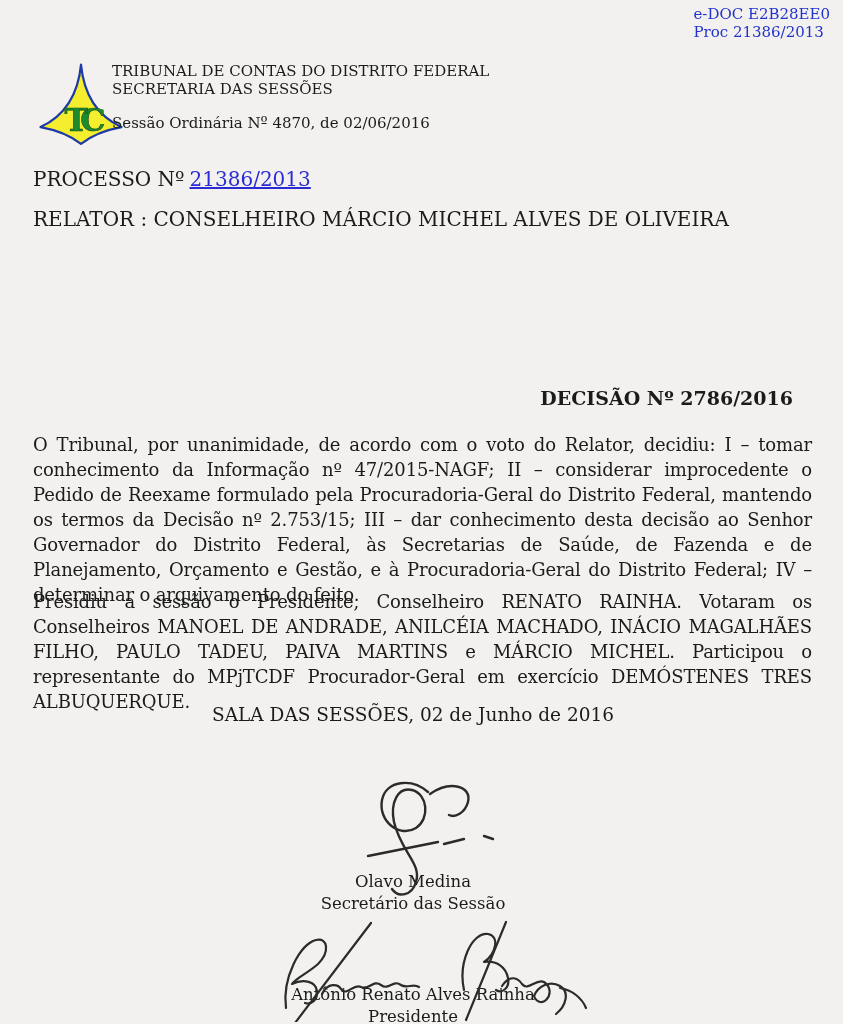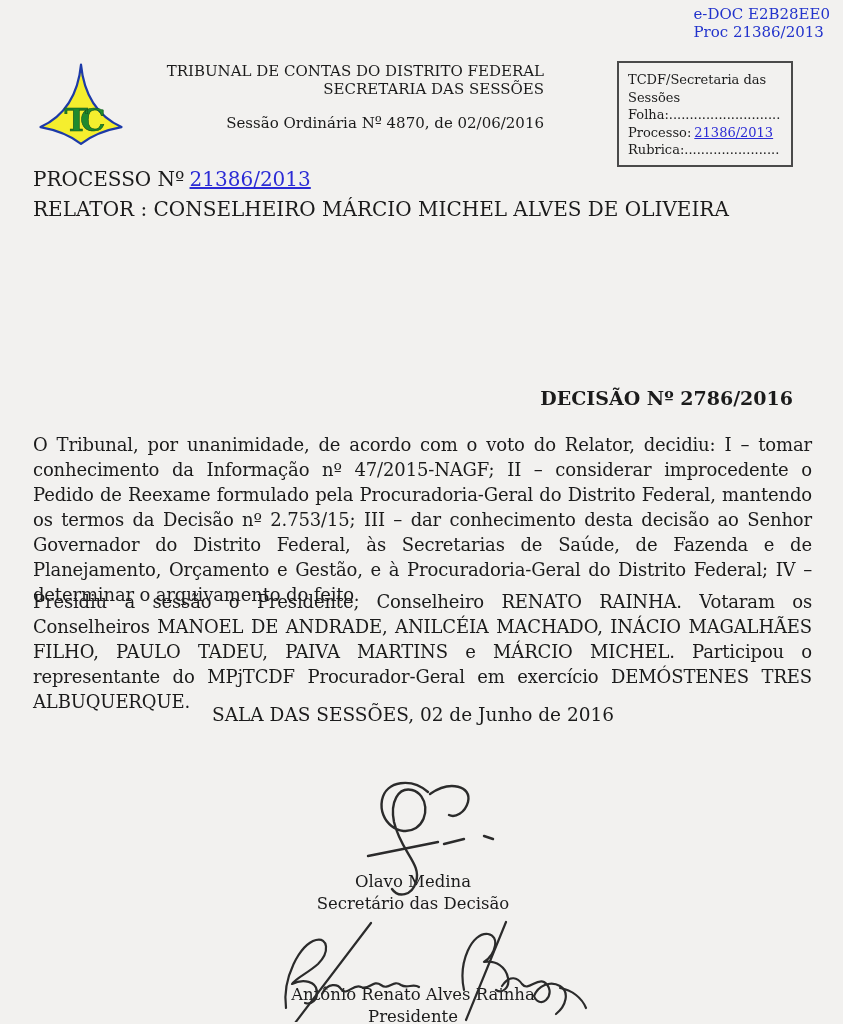--- a/index.html
+++ b/index.html
@@ -19,40 +19,40 @@
     text-align: left;
   }
   .docref a { display: block; color: #2233cc; text-decoration: none; cursor: pointer; }
 
   
   .logo { position: absolute; left: 37px; top: 60px; width: 88px; height: 92px; }
   .logo-shape { fill: #f5ee2e; stroke: #1d3aa8; stroke-width: 2.5; stroke-linejoin: round; }
   .logo-text { fill: #1e8a2e; stroke: #15551c; stroke-width: 0.7; font-weight: bold; font-family: "DejaVu Serif", serif; }
 
   
-  .header-center { position: absolute; left: 104px; top: 62px; width: 440px; text-align: right; }
+  .header-center { position: absolute; left: 112px; top: 62px; width: 440px; text-align: left; }
   .h-org { font-size: 15px; }
   .h-dept { font-size: 15px; }
   .h-session { font-size: 15px; margin-top: 16px; }
 
   
   .stamp {
     position: absolute; left: 617px; top: 61px; width: 155px;
     border: 2px solid #4a4a4a;
     padding: 8px 8px 6px 9px;
     font-size: 13px; line-height: 17.5px;
   }
   .link { color: #2b2bd5; text-decoration: underline; cursor: pointer; }
   .stamp .link { margin-left: 3px; }
 
   
   .lineblock { position: absolute; left: 33px; font-size: 20px; }
   .processo { top: 167px; }
   .processo .link { margin-left: 5px; }
-  .relator { top: 197px; }
+  .relator { top: 207px; }
   .para {
     position: absolute; left: 33px; width: 779px; margin: 0;
     font-size: 18px; line-height: 25px; letter-spacing: -0.15px;
     text-align: justify;
   }
   .ementa { top: 255px; }
   .dtitle {
     position: absolute; left: 33px; top: 387px; width: 760px;
     text-align: right; font-weight: bold; font-size: 19px;
   }
@@ -91,28 +91,20 @@
     <path class="logo-shape" d="M50,3 Q55,55 96,74 Q68,79 50,93 Q32,79 4,74 Q45,55 50,3 Z"></path>
     <text class="logo-text" x="50" y="78" text-anchor="middle" font-size="36" letter-spacing="-9">TC</text>
   </svg>
 
   <div class="header-center">
     <div class="h-org">TRIBUNAL DE CONTAS DO DISTRITO FEDERAL</div>
     <div class="h-dept">SECRETARIA DAS SESSÕES</div>
     <div class="h-session">Sessão Ordinária Nº 4870, de 02/06/2016</div>
   </div>
 
-  <div class="stamp">
-    <div>TCDF/Secretaria das Sessões</div>
-    <div>Folha:...........................</div>
-    <div>
-      <span>Processo:</span><a class="link">21386/2013</a>
-    </div>
-    <div>Rubrica:.......................</div>
-  </div>
 
   <div class="lineblock processo">
     <span>PROCESSO Nº</span><a class="link">21386/2013</a>
   </div>
 
   <div class="lineblock relator">RELATOR : CONSELHEIRO MÁRCIO MICHEL ALVES DE OLIVEIRA</div>
 
 
   <div class="dtitle">DECISÃO Nº 2786/2016</div>
 
@@ -124,21 +116,21 @@
 
   <svg class="sig-svg sig1" viewBox="0 0 175 125">
     <path d="M90,16 C74,2 48,4 44,24 C40,46 62,62 78,52 C92,43 90,18 74,14 C60,11 52,26 56,46 C63,76 84,88 78,106 C74,120 60,122 54,113"></path>
     <path d="M92,18 C112,4 134,10 130,26 C127,37 117,42 111,39"></path>
     <path d="M30,80 L100,66"></path>
     <path d="M106,68 L126,63"></path>
     <path d="M146,60 l9,3"></path>
   </svg>
   <div class="signame sig1name">
     <div>Olavo Medina</div>
-    <div>Secretário das Decisão</div>
+    <div>Secretário das Sessão</div>
   </div>
 
   <svg class="sig-svg sig2" viewBox="0 0 340 102">
     <path d="M36,88 C32,58 50,24 66,20 C78,17 80,32 68,44 C58,53 46,58 42,64 C54,58 66,62 67,71 C68,80 61,85 55,83"></path>
     <path d="M72,74 C78,62 88,64 91,69 C97,77 103,63 111,67 C119,71 123,59 131,65 C139,71 143,59 151,65 C157,69 163,63 169,67"></path>
     <path d="M121,3 L45,103"></path>
     <path d="M214,70 C208,42 222,12 238,14 C250,16 246,34 234,42 C246,40 256,47 258,58 C260,68 252,74 246,70"></path>
     <path d="M252,66 C260,54 268,58 272,64 C278,72 286,58 294,62 C300,66 302,74 296,80 C292,84 286,82 284,76 C288,66 300,60 310,66 C320,72 316,86 306,94"></path>
     <path d="M256,2 L216,100"></path>
     <path d="M310,68 C322,70 332,78 336,88"></path>

